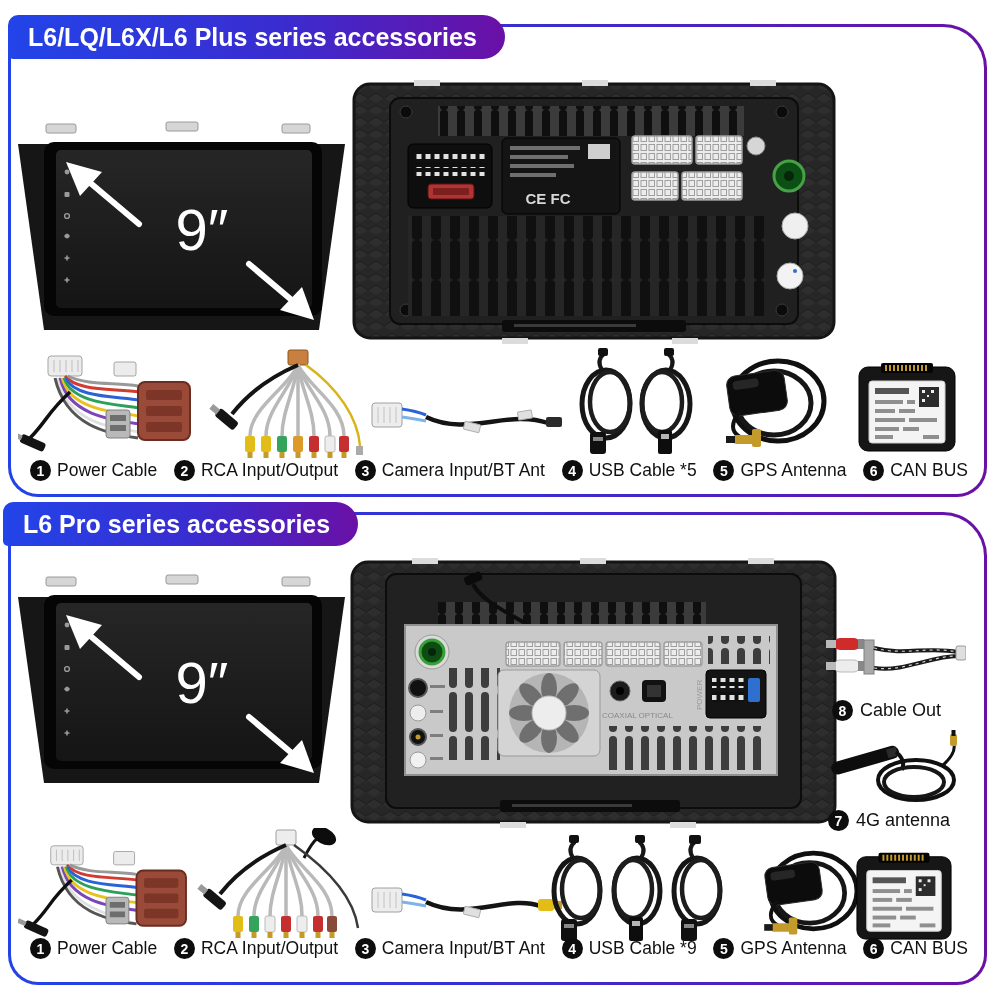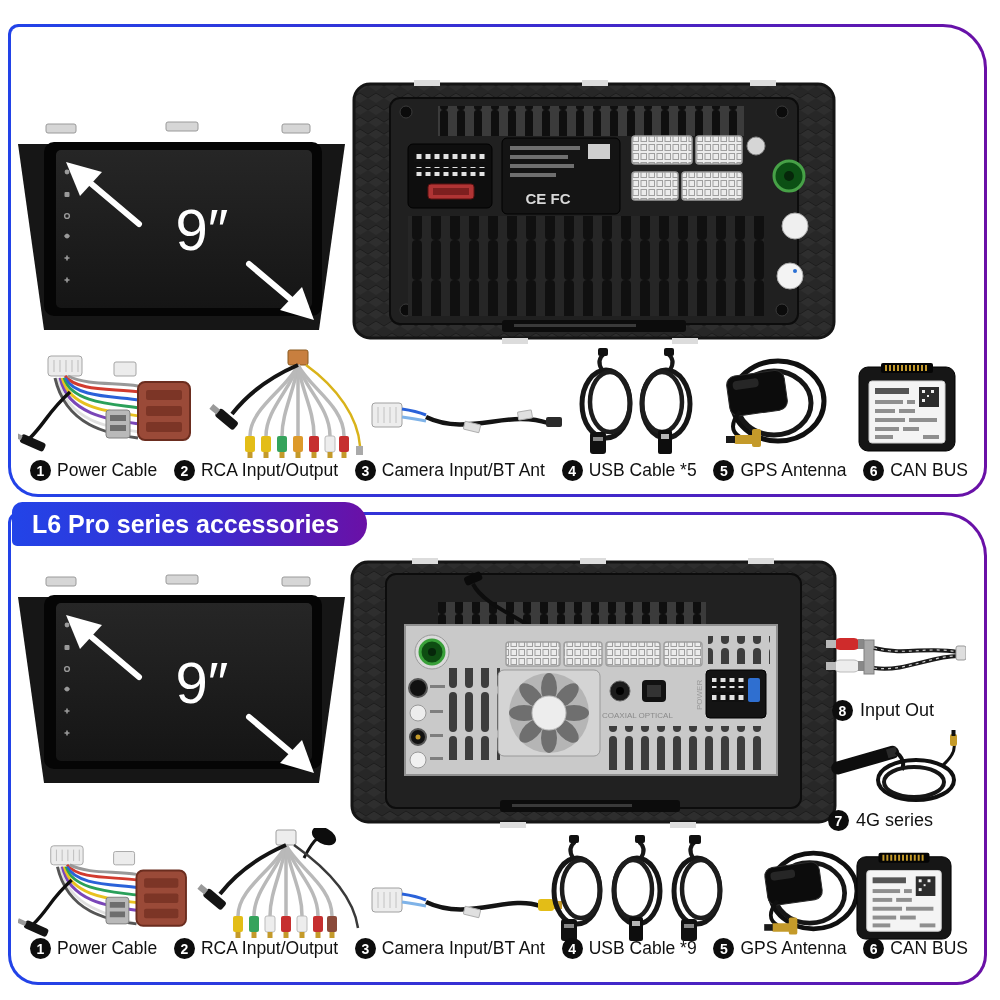--- a/index.html
+++ b/index.html
@@ -9,39 +9,40 @@
   .frame-inner{width:100%;height:100%;background:#fff;}
   #frame1{left:8px;top:24px;width:973px;height:467px;border-radius:10px 44px 30px 30px;}
   #frame1 .frame-inner{border-radius:8px 41px 27px 27px;}
   #frame2{left:8px;top:512px;width:973px;height:467px;border-radius:10px 44px 30px 30px;}
   #frame2 .frame-inner{border-radius:8px 41px 27px 27px;}
   .banner{position:absolute;height:44px;line-height:44px;padding:0 28px 0 20px;
           background:linear-gradient(90deg,#2244e8,#3a2cd0 55%,#6a10a6);
           border-radius:12px 26px 26px 6px;color:#fff;font-size:25px;font-weight:bold;
           white-space:nowrap;z-index:5;}
   #banner1{left:8px;top:15px;}
-  #banner2{left:12px;top:502px;}
+  #banner2{left:3px;top:502px;}
   .photo{position:absolute;}
   .label-row{position:absolute;left:30px;width:938px;display:flex;justify-content:space-between;
              align-items:center;font-size:17.5px;color:#111;z-index:4;}
   #labels1{top:460px;}
   #labels2{top:938px;}
   .lbl{display:flex;align-items:center;gap:6px;white-space:nowrap;}
   .num{width:21px;height:21px;border-radius:50%;background:#0d0d0d;color:#fff;font-size:14px;
        font-weight:bold;display:flex;align-items:center;justify-content:center;flex:0 0 auto;}
   .side-label{position:absolute;display:flex;align-items:center;gap:7px;font-size:18px;color:#111;}
 </style>
 </head>
 <body>
 
 <div id="canvas">
 
   <div class="frame" id="frame1">
       <div class="frame-inner"></div>
     </div>
+  <div class="banner" id="banner1"><span>L6/LQ/L6X/L6 Plus series accessories</span></div>
 
   <svg class="photo" style="left:14px;top:112px" width="335" height="228" viewBox="0 0 335 228">
     <defs>
         <linearGradient id="scr1" x1="0" y1="0" x2="0" y2="1">
           <stop offset="0" stop-color="#262626"></stop>
           <stop offset="1" stop-color="#151515"></stop>
         </linearGradient>
       </defs>
     <g>
       <rect x="32" y="12" width="30" height="9" rx="2" fill="#d6d6d6" stroke="#9a9a9a"></rect>
@@ -478,38 +479,38 @@
       <rect x="32" y="35" width="6" height="10" fill="#888"></rect>
     <rect x="38" y="14" width="10" height="34" fill="#a8a8a8" stroke="#808080"></rect>
     <path d="M48,22 C80,30 100,20 132,26" stroke="#1a1a1a" stroke-width="4" fill="none"></path>
     <path d="M48,42 C80,46 104,30 132,30" stroke="#1a1a1a" stroke-width="4" fill="none"></path>
     <path d="M48,22 C80,30 100,20 132,26" stroke="#cfcfcf" stroke-width="1.2" stroke-dasharray="3,4" fill="none"></path>
     <path d="M48,42 C80,46 104,30 132,30" stroke="#cfcfcf" stroke-width="1.2" stroke-dasharray="3,4" fill="none"></path>
     <rect x="130" y="20" width="10" height="14" rx="2" fill="#dedede" stroke="#999"></rect>
   </svg>
   <div class="side-label" style="left:832px;top:700px">
     <span class="num">8</span>
-    <span>Input Out</span>
+    <span>Cable Out</span>
   </div>
 
   <svg class="photo" style="left:824px;top:730px" width="146" height="78" viewBox="0 0 146 78">
     <g transform="rotate(-16 40 30)">
       <rect x="6" y="24" width="70" height="13" rx="6.5" fill="#0d0d0d"></rect>
         <rect x="64" y="26" width="10" height="9" fill="#2a2a2a"></rect>
     </g>
     <path d="M72,22 q10,8 6,18" stroke="#101010" stroke-width="4" fill="none"></path>
     <ellipse cx="92" cy="50" rx="38" ry="20" fill="none" stroke="#101010" stroke-width="4"></ellipse>
     <ellipse cx="90" cy="52" rx="30" ry="15" fill="none" stroke="#161616" stroke-width="4"></ellipse>
     <path d="M118,36 q14,-12 12,-22" stroke="#101010" stroke-width="3" fill="none"></path>
     <rect x="126" y="4" width="7" height="12" rx="2" fill="#c49a2a"></rect>
       <rect x="127.5" y="0" width="4" height="6" fill="#101010"></rect>
   </svg>
   <div class="side-label" style="left:828px;top:810px">
     <span class="num">7</span>
-    <span>4G series</span>
+    <span>4G antenna</span>
   </div>
 
   <svg class="photo" style="left:18px;top:842px" width="175" height="100" viewBox="0 0 175 105">
     <rect x="30" y="4" width="34" height="20" rx="3" fill="#ececec" stroke="#a5a5a5"></rect>
     <g stroke="#bdbdbd">
         <line x1="36" y1="8" x2="36" y2="20"></line>
         <line x1="42" y1="8" x2="42" y2="20"></line>
         <line x1="48" y1="8" x2="48" y2="20"></line>
         <line x1="54" y1="8" x2="54" y2="20"></line>
         <line x1="60" y1="8" x2="60" y2="20"></line>

